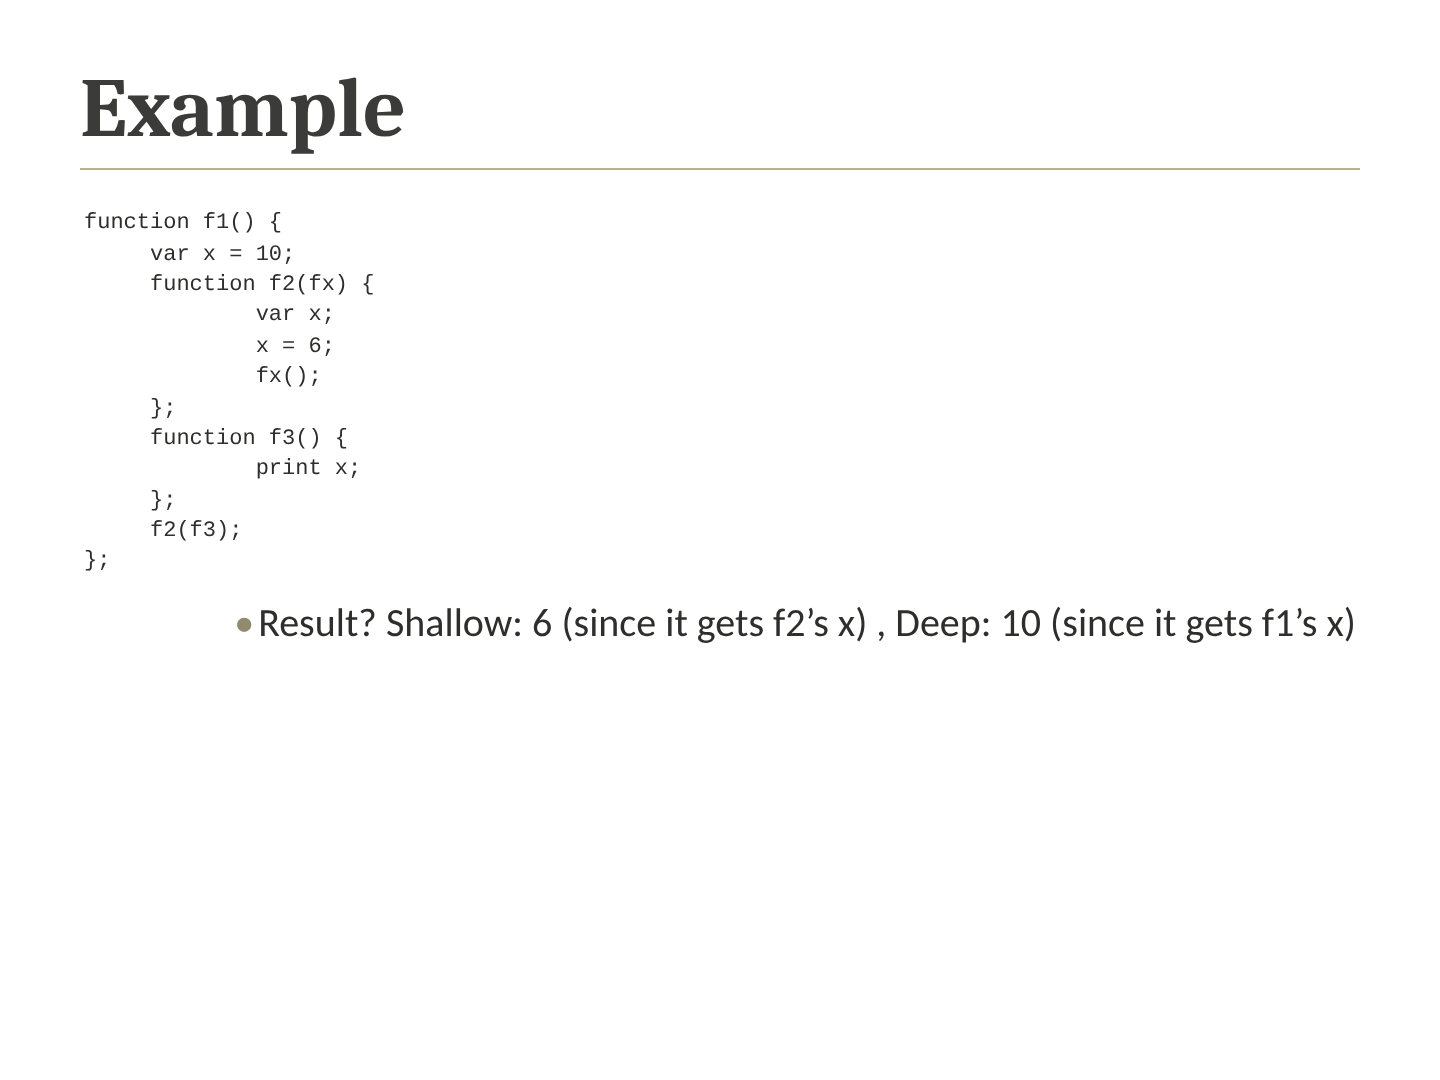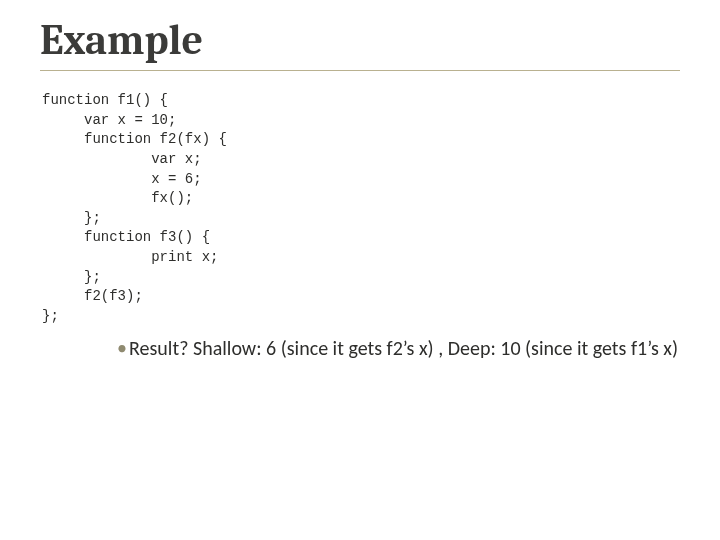--- a/index.html
+++ b/index.html
@@ -10,34 +10,34 @@
     background: #ffffff;
     font-family: Calibri, "Segoe UI", Arial, sans-serif;
     color: #3a3a38;
     overflow: hidden;
   }
   .slide {
     width: 720px;
     height: 460px;
     position: relative;
     box-sizing: border-box;
-    padding: 18px 40px 0 40px;
+    padding: 32px 40px 0 40px;
   }
   .title {
     font-family: Cambria, Georgia, "Times New Roman", serif;
     font-size: 42px;
     color: #3b3b39;
     border-bottom: 1px solid #b9b190;
     padding: 0 0 6px 0;
     margin: 0 0 20px 0;
     line-height: 1.1;
   }
   pre.code {
     font-family: "Courier New", Courier, monospace;
-    font-size: 14px;
+    font-size: 11px;
     line-height: 1.4;
     white-space: pre;
     margin: 0 0 10px 2px;
     color: #2e2e2c;
   }
   .result {
     font-size: 20px;
     line-height: 1.25;
     margin: 6px 2px 0 2px;
     color: #2e2e2c;

